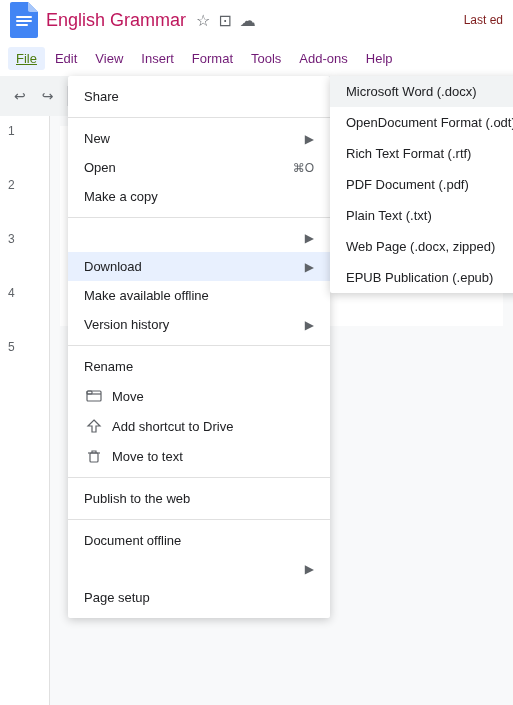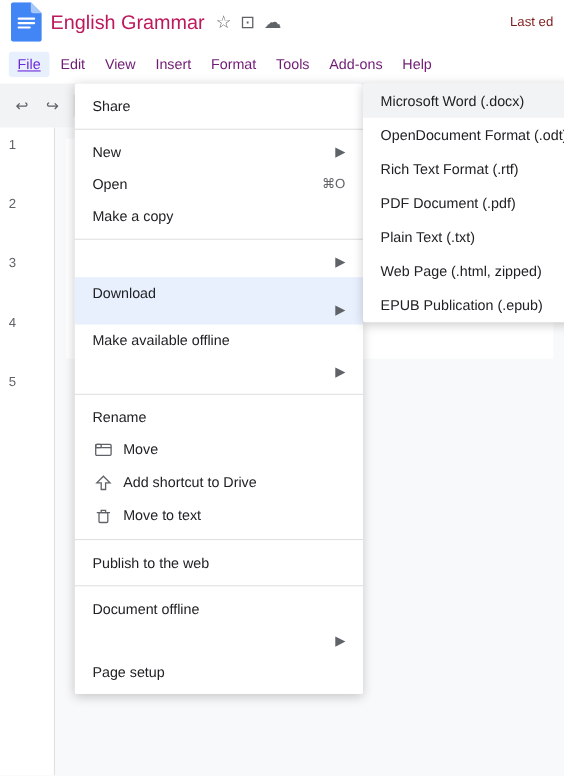--- a/index.html
+++ b/index.html
@@ -50,21 +50,21 @@
       height: 36px;
       gap: 2px;
     }
     .menu-item {
       padding: 4px 8px;
       color: #701a75;
       font-size: 13px;
       cursor: pointer;
       border-radius: 3px;
     }
-    .menu-item.active { background: #e8f0fe; color: #6d28d9; text-decoration: underline; }
+    .menu-item.active { background: #e8f0fe; color: #4d7c0f; text-decoration: underline; }
     .last-ed {
       margin-left: auto;
       color: #7f1d1d;
       font-size: 12px;
     }
 
     
     .toolbar {
       display: flex;
       align-items: center;
@@ -133,28 +133,28 @@
       z-index: 100;
       pointer-events: all;
     }
     .menu-section {
       padding: 6px 0;
       border-bottom: 1px solid #e0e0e0;
     }
     .menu-section:last-child { border-bottom: none; }
     .file-menu-item {
       display: flex;
-      align-items: flex-start;
+      align-items: flex-end;
       padding: 7px 16px;
       cursor: pointer;
       color: #202124;
       font-size: 13px;
       position: relative;
     }
-    .file-menu-item.active-item { background: #e8f0fe; flex-direction: column; }
+    .file-menu-item.active-item { background: #e8f0fe; }
     .file-menu-item .item-icon {
       width: 20px;
       margin-right: 8px;
       color: #5f6368;
       font-size: 14px;
       display: flex;
       align-items: center;
       justify-content: center;
     }
     .file-menu-item .item-label { flex: 1; }
@@ -286,20 +286,21 @@
         <span class="arrow">▶</span>
       </div>
       <div class="file-menu-item active-item">
         <span class="item-label">Download</span>
         <span class="arrow">▶</span>
       </div>
       <div class="file-menu-item">
         <span class="item-label">Make available offline</span>
       </div>
       <div class="file-menu-item">
+        <span class="item-label">Version history</span>
         <span class="arrow">▶</span>
       </div>
     </div>
 
     <div class="menu-section">
       <div class="file-menu-item">
         <span class="item-label">Rename</span>
       </div>
       <div class="file-menu-item">
         <span class="item-icon">
@@ -362,20 +363,20 @@
     <div class="submenu-item">
       <span>Rich Text Format (.rtf)</span>
     </div>
     <div class="submenu-item">
       <span>PDF Document (.pdf)</span>
     </div>
     <div class="submenu-item">
       <span>Plain Text (.txt)</span>
     </div>
     <div class="submenu-item">
-      <span>Web Page (.html, zipped)</span>
+      <span>Web Page (.docx, zipped)</span>
     </div>
     <div class="submenu-item">
       <span>EPUB Publication (.epub)</span>
     </div>
   </div>
 
 </div>
 
 </body></html>

